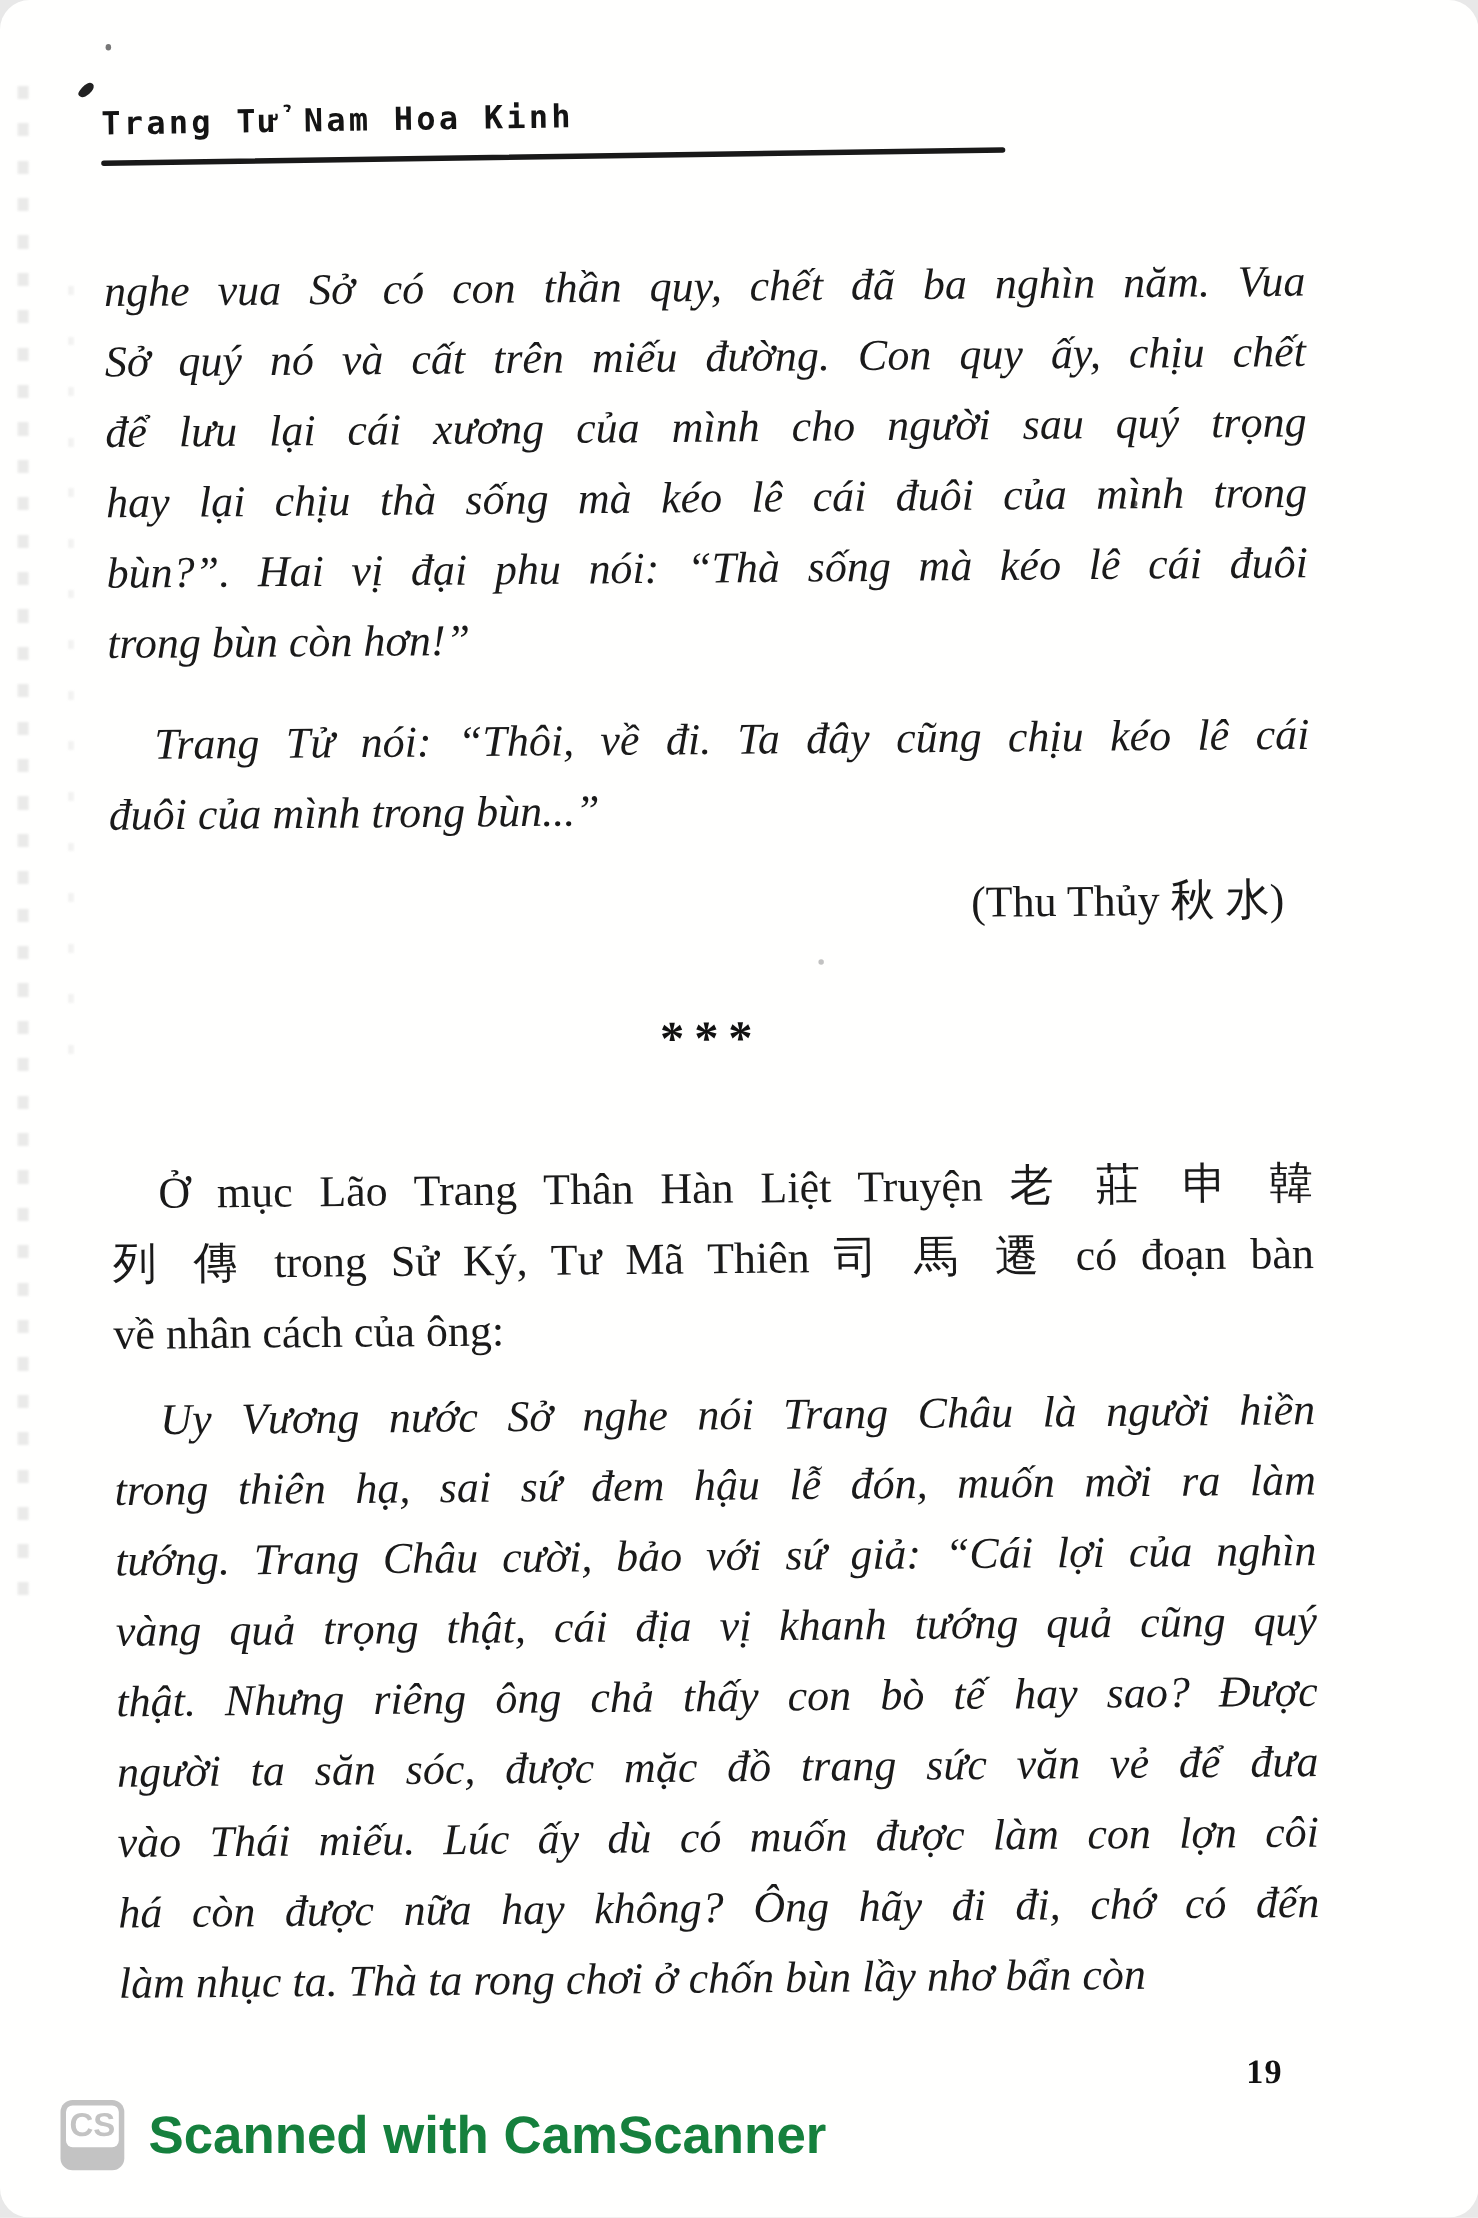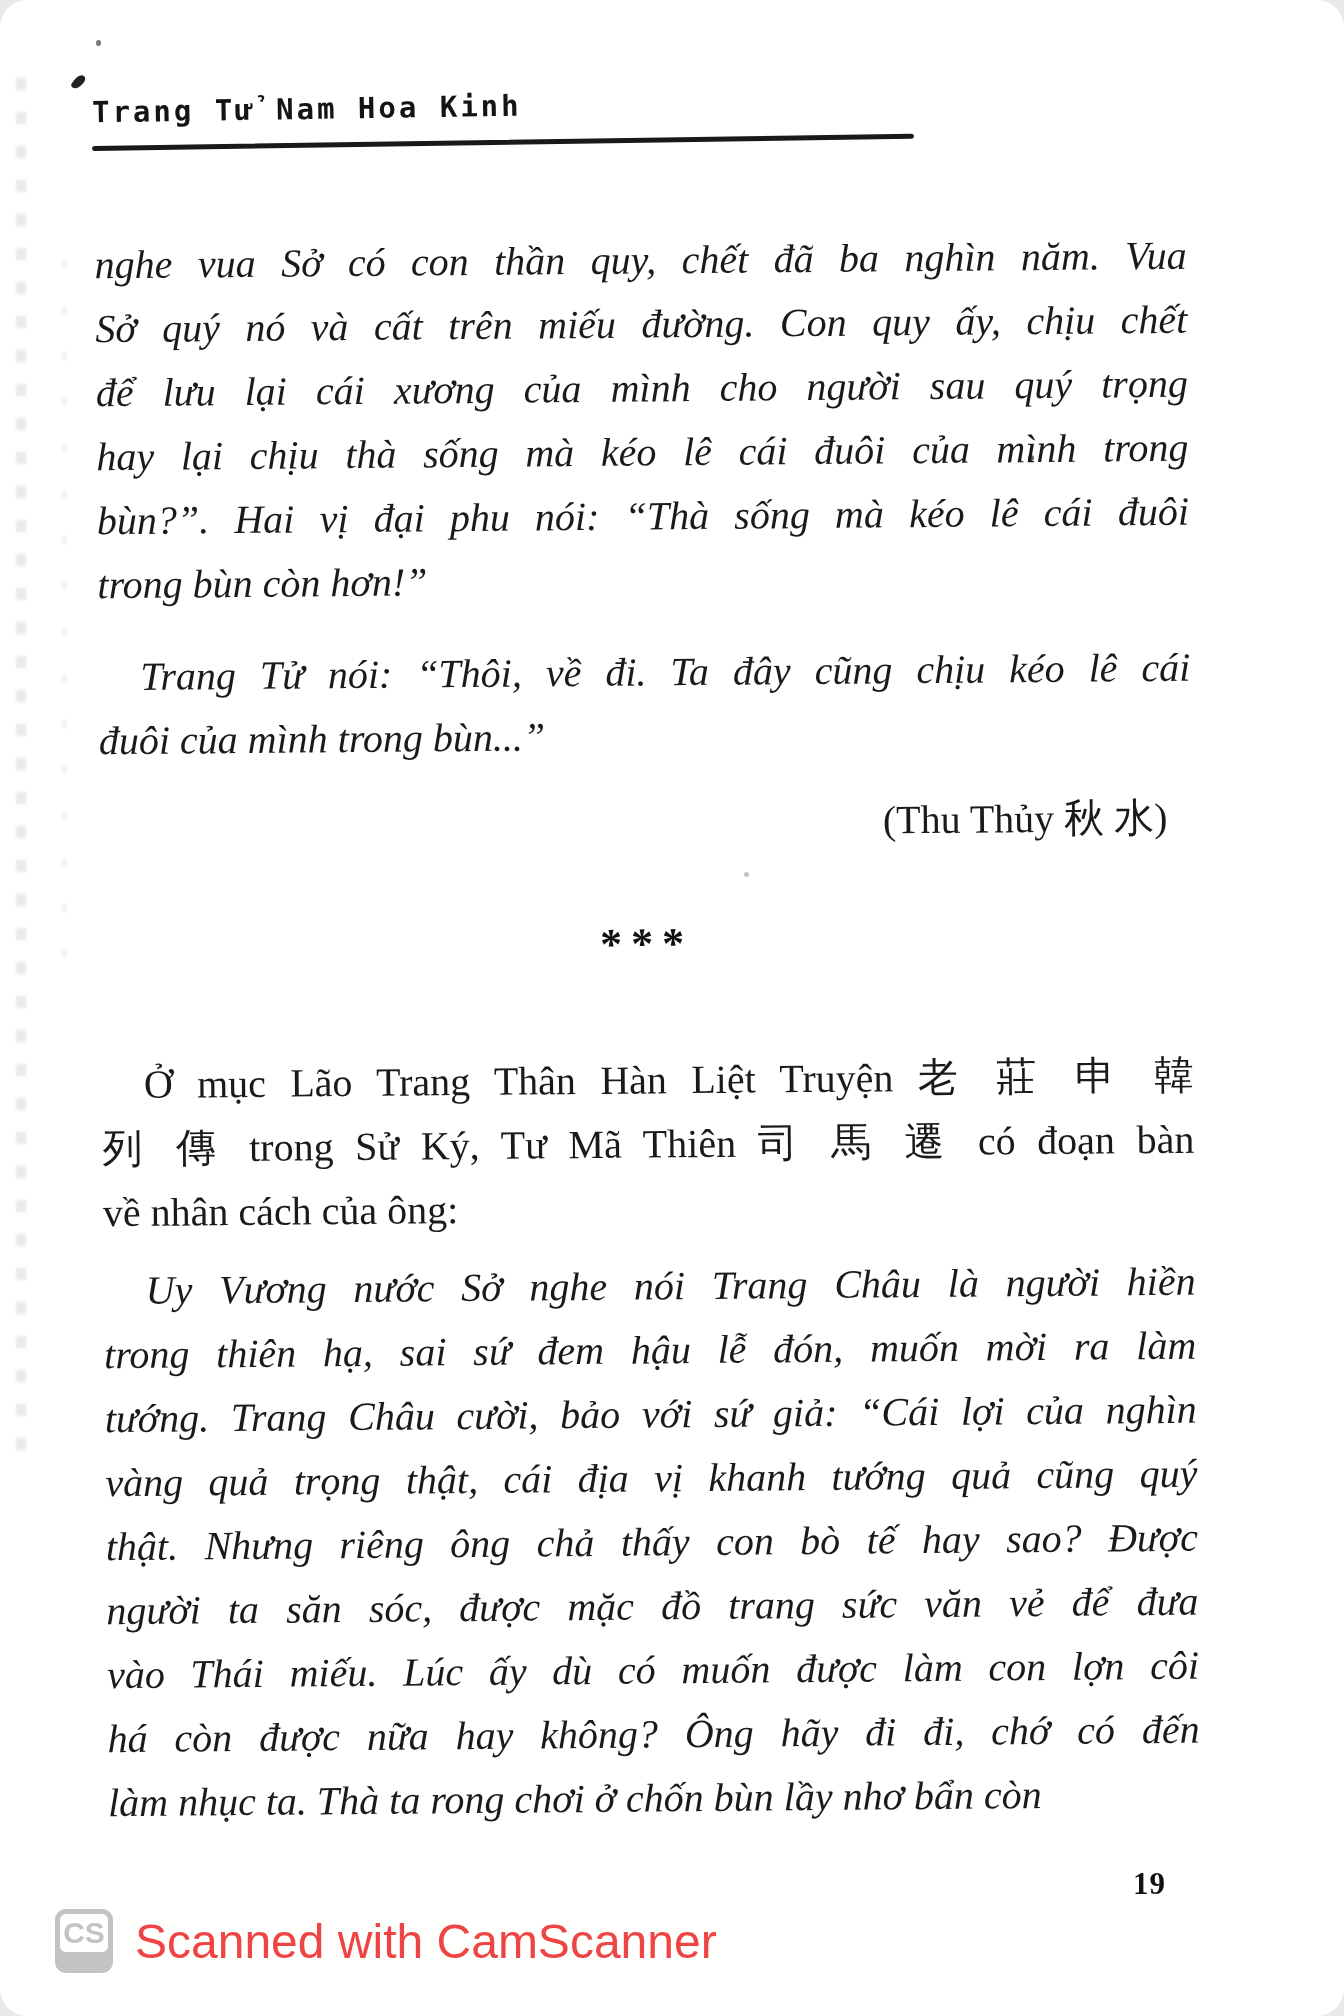--- a/index.html
+++ b/index.html
@@ -84,21 +84,21 @@
     position:absolute; left:5px; top:5px; right:5px; height:38px;
     background:#ffffff; border-radius:6px;
     display:flex; align-items:center; justify-content:center;
   }
   .cs-logo-inner span {
     font-family:"Liberation Sans", sans-serif; font-weight:bold;
     font-size:30px; color:#c3c3c3; letter-spacing:0px;
   }
   .cs-text {
     margin-left:22px; font-family:"Liberation Sans", sans-serif;
-    font-size:48px; color:#ef4444; white-space:nowrap; font-weight:normal;
+    font-size:48px; color:#15803d; white-space:nowrap; font-weight:bold;
   }
 </style>
 </head>
 <body>
 
 <div class="page">
 
   <div class="edge-strip"></div>
   <div class="edge-strip2"></div>
   <div class="smudge-comma"></div>

